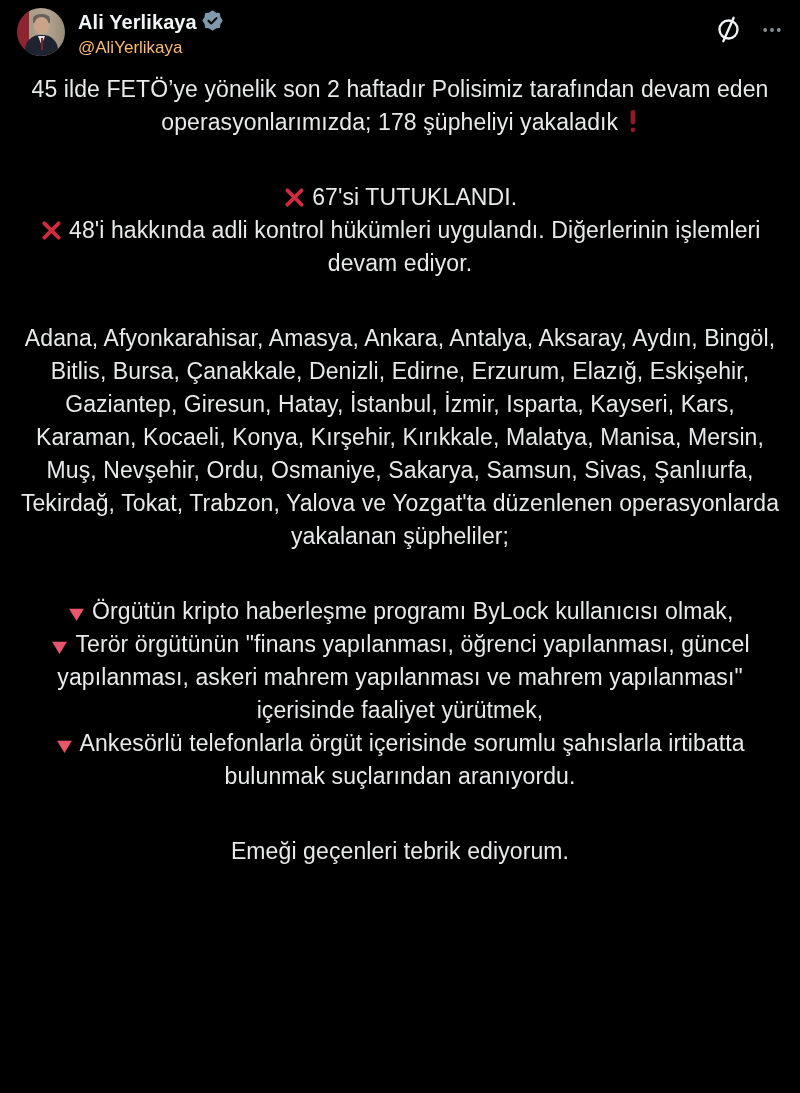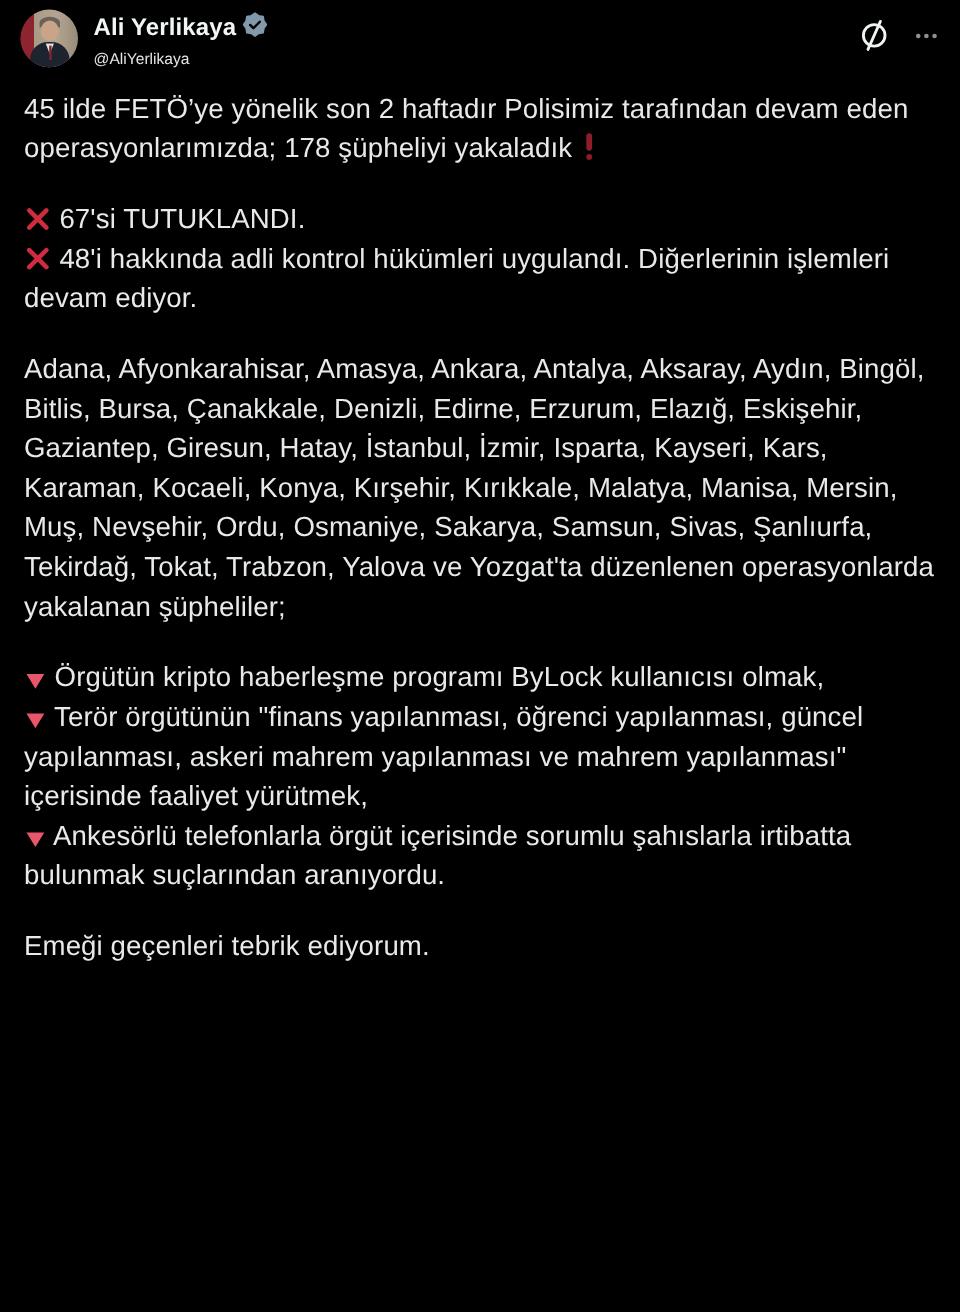--- a/index.html
+++ b/index.html
@@ -26,32 +26,32 @@
   .avatar .suit{position:absolute;left:8px;top:27px;width:33px;height:21px;border-radius:15px 15px 0 0;background:#1d2430;}
   .avatar .shirt{position:absolute;left:21px;top:28px;width:7px;height:9px;background:#e8e4da;clip-path:polygon(0 0,100% 0,50% 100%);}
   .avatar .tie{position:absolute;left:23.5px;top:30px;width:2.5px;height:12px;background:#7e2330;}
   .user-block{margin-left:13px;flex:1 1 auto;min-width:0;}
   .name-row{display:flex;align-items:center;gap:5px;margin-top:1px;}
   .display-name{
     color:#f2f5f6;font-size:20px;font-weight:700;line-height:24px;
     letter-spacing:0.1px;cursor:pointer;
   }
   .badge{margin-top:1px;}
-  .handle{color:#e5e5e5;font-size:13px;line-height:21px;margin-top:2px;cursor:pointer;}
+  .handle{color:#fdba74;font-size:17px;line-height:21px;margin-top:2px;cursor:pointer;}
   .header-actions{display:flex;align-items:center;gap:16px;padding-top:6px;}
   .icon-btn{background:none;border:none;padding:2px;cursor:pointer;display:flex;align-items:center;}
   
   .tweet-body{
     padding:15px 20px 0 20px;
     color:#e7e9ea;
     font-size:23px;line-height:33px;
     letter-spacing:0.1px;
   }
-  .para{margin:0;}
-  .para + .para{margin-top:26px;}
+  .para{margin:0;text-align:center;}
+  .para + .para{margin-top:42px;}
   .em{vertical-align:-3px;margin:0 1px;}
   .em-excl{vertical-align:-3px;margin-left:3px;}
 </style>
 </head>
 <body>
 
 <div class="tweet">
 
   <div class="tweet-header">
 

